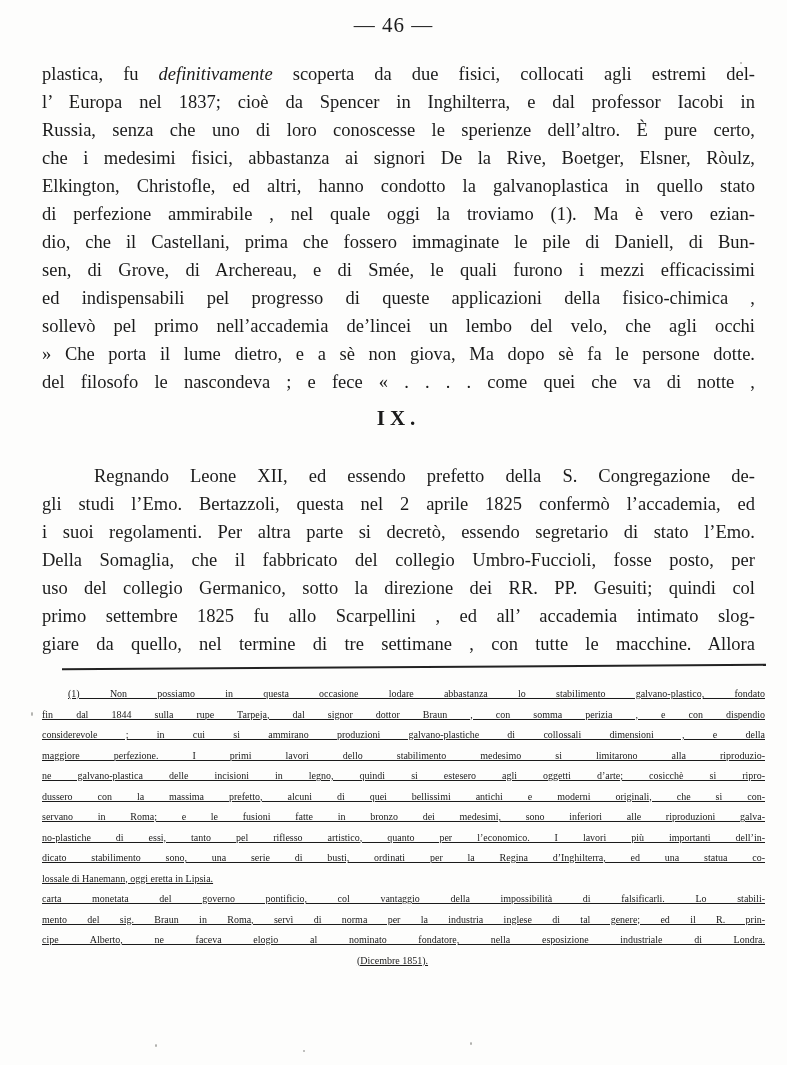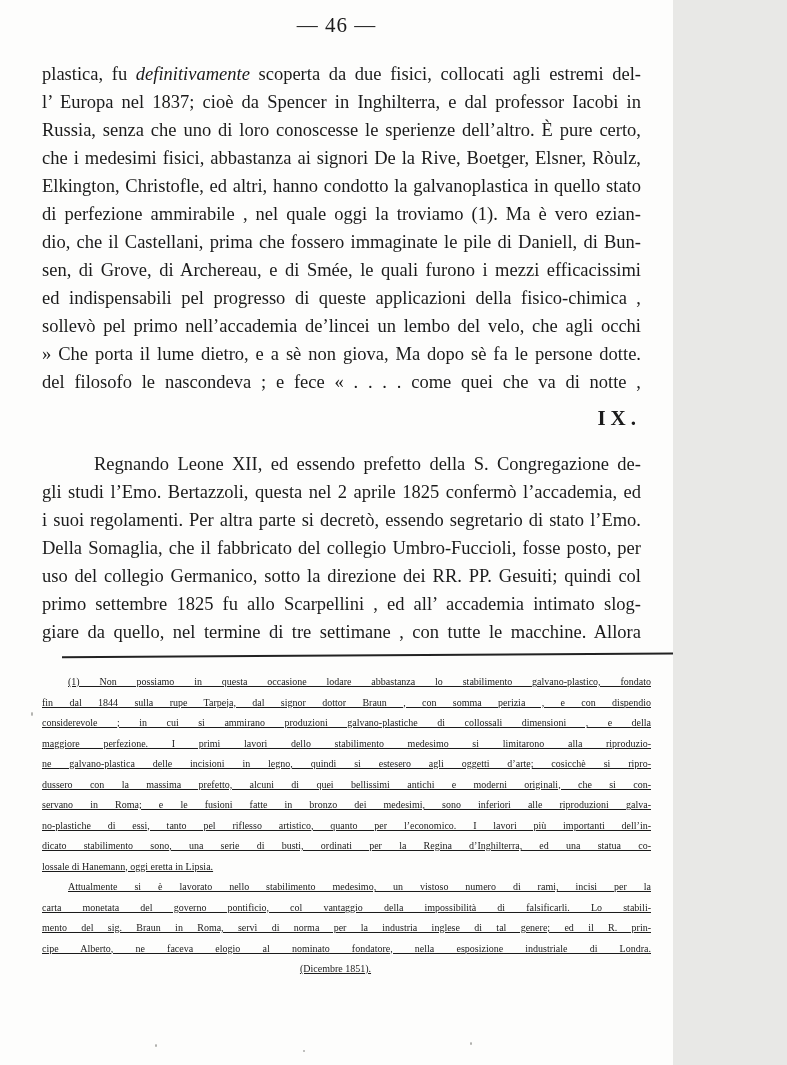--- a/index.html
+++ b/index.html
@@ -2,21 +2,21 @@
 <html><head>
 <meta charset="utf-8">
 <style>
   html, body {
     margin: 0;
     padding: 0;
     background: #e8e8e6;
   }
   .page {
     position: relative;
-    width: 673px;
+    width: 787px;
     height: 1065px;
     background: #fdfdfc;
     color: #1b1b1b;
     font-family: "Liberation Serif", "DejaVu Serif", serif;
     overflow: hidden;
     box-sizing: border-box;
   }
   .page-number {
     margin-top: 12px;
     text-align: center;
@@ -36,22 +36,22 @@
     white-space: normal;
   }
   .line.no-just {
     text-align: center;
     text-align-last: left;
   }
   .line.indent { text-indent: 52px; }
   .fn-para .line.indent { text-indent: 26px; }
   .section-heading {
     margin-top: 10px;
-    margin-bottom: 20px;
-    text-align: right;
+    margin-bottom: 32px;
+    text-align: center;
     font-size: 21px;
     line-height: 24px;
     font-weight: bold;
     letter-spacing: 5px;
   }
   .footnote-rule {
     margin-top: 8px;
     margin-left: 62px;
     width: 704px;
     height: 0;
@@ -126,21 +126,20 @@
         <div class="line">maggiore perfezione. I primi lavori dello stabilimento medesimo si limitarono alla riproduzio-</div>
         <div class="line">ne galvano-plastica delle incisioni in legno, quindi si estesero agli oggetti d’arte; cosicchè si ripro-</div>
         <div class="line">dussero con la massima prefetto, alcuni di quei bellissimi antichi e moderni originali, che si con-</div>
         <div class="line">servano in Roma; e le fusioni fatte in bronzo dei medesimi, sono inferiori alle riproduzioni galva-</div>
         <div class="line">no-plastiche di essi, tanto pel riflesso artistico, quanto per l’economico. I lavori più importanti dell’in-</div>
         <div class="line">dicato stabilimento sono, una serie di busti, ordinati per la Regina d’Inghilterra, ed una statua co-</div>
         <div class="line no-just">lossale di Hanemann, oggi eretta in Lipsia.</div>
       </div>
 
     <div class="fn-para">
-        <div class="line indent">Attualmente si è lavorato nello stabilimento medesimo, un vistoso numero di rami, incisi per la</div>
         <div class="line">carta monetata del governo pontificio, col vantaggio della impossibilità di falsificarli. Lo stabili-</div>
         <div class="line">mento del sig. Braun in Roma, servì di norma per la industria inglese di tal genere; ed il R. prin-</div>
         <div class="line">cipe Alberto, ne faceva elogio al nominato fondatore, nella esposizione industriale di Londra.</div>
       </div>
 
     <div class="fn-date">(Dicembre 1851).</div>
 
   </div>
 
   <div class="speck" style="left:155px; top:1044px; width:2px; height:3px;"></div>

